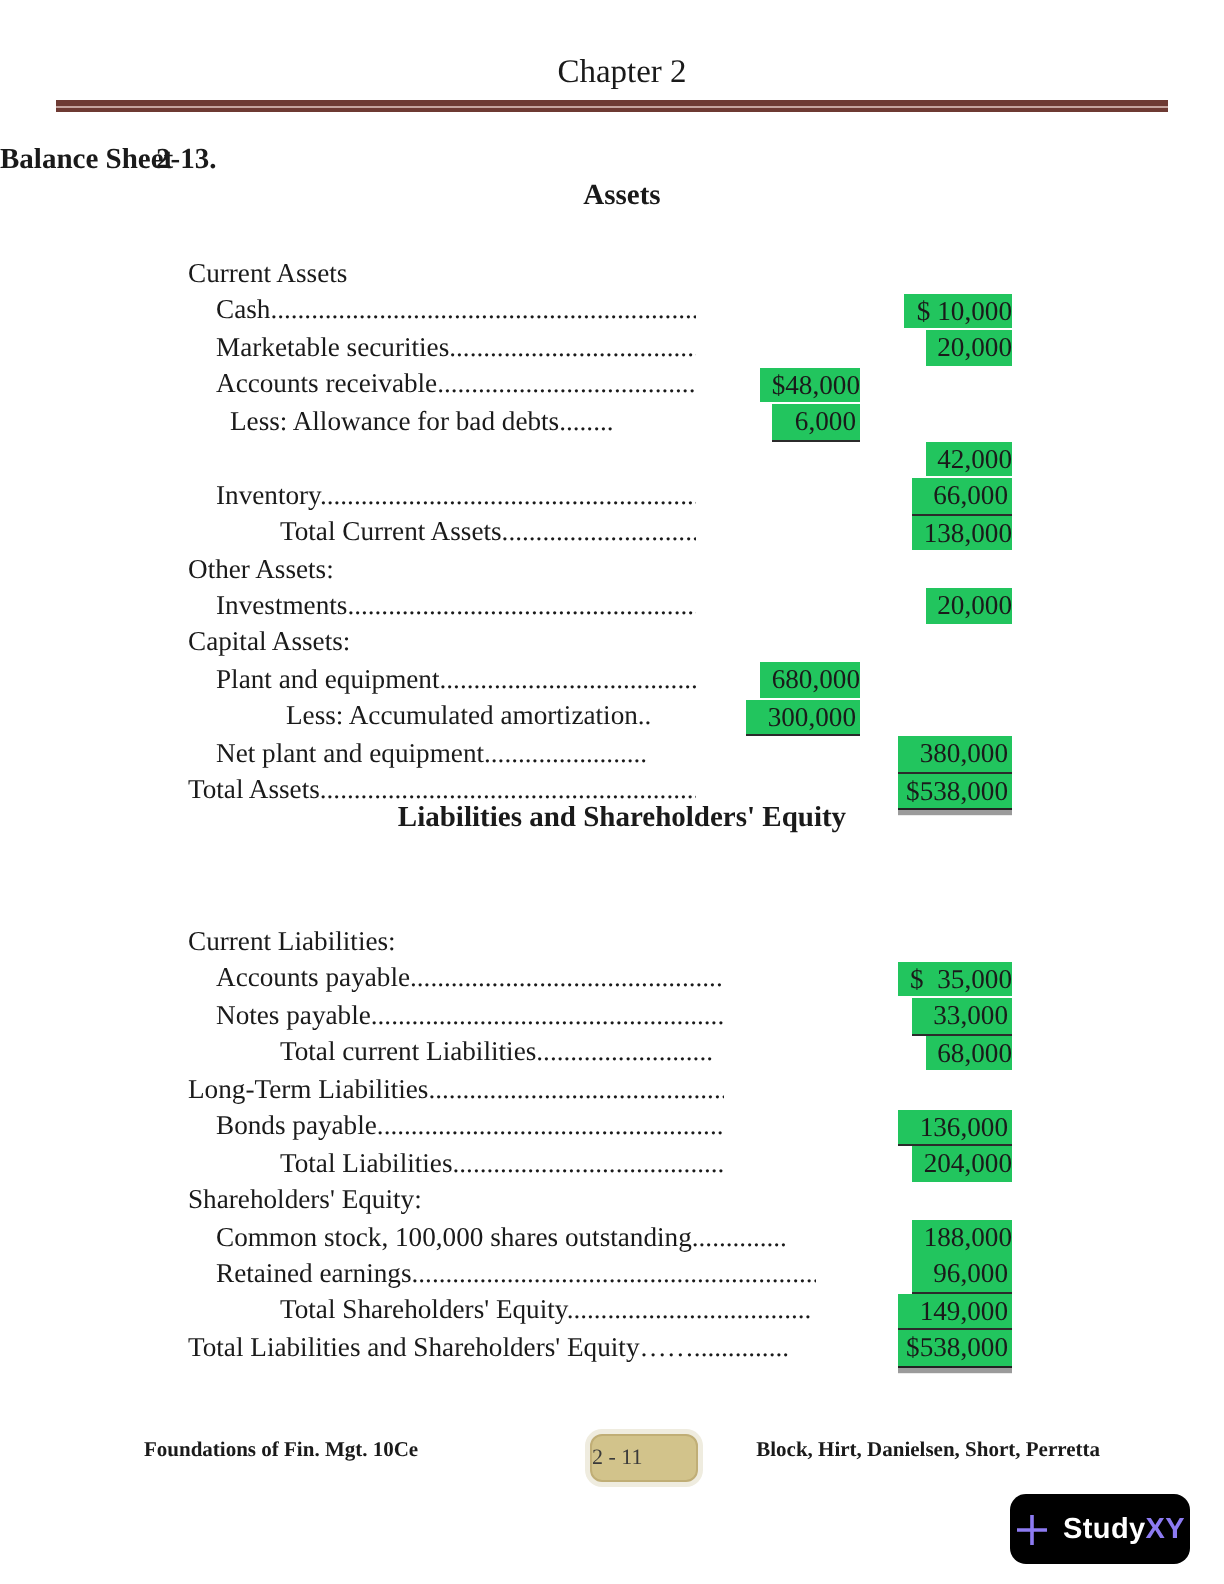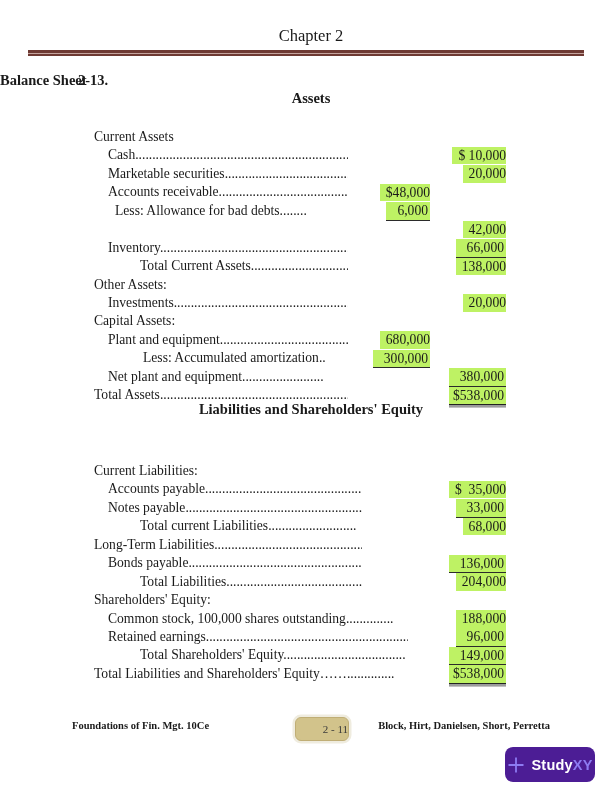--- a/index.html
+++ b/index.html
@@ -15,35 +15,35 @@
   .prob-num{position:absolute;top:72px;left:78px;font-weight:bold;font-size:14.5px;}
   .bs-title{position:absolute;top:72px;left:0;right:0;font-weight:bold;font-size:14.5px;}
   .assets-title{position:absolute;top:90px;left:0;right:0;text-align:center;font-weight:bold;font-size:14.5px;}
   .liab-title{position:absolute;top:401px;left:0;right:0;text-align:center;font-weight:bold;font-size:14.5px;}
   .sheet{position:absolute;left:0;width:612px;font-size:13.6px;margin-top:24px;}
   #assets-rows{top:104px;}
   #liab-rows{top:438px;}
   .row{position:relative;height:18.45px;line-height:18.45px;}
   .lead-box{position:absolute;top:0;height:18.45px;overflow:hidden;white-space:nowrap;}
   .lbl{white-space:pre;}
-  .amt{position:absolute;top:0.5px;line-height:17.5px;white-space:pre;background:#bef264;padding-left:6px;}
+  .amt{position:absolute;top:0.5px;line-height:17.5px;white-space:pre;background:#22c55e;padding-left:6px;}
   .amt.c1{right:182px;}
   .amt.c2{right:106px;}
   .amt.u{border-bottom:1.4px solid #2b2b2b;padding-left:11px;padding-right:2px;}
   .amt.d{border-bottom:1.5px solid #222222;box-shadow:0 2.6px 0 #9b9b9b;padding-left:4px;padding-right:2px;}
   .f-left{position:absolute;top:720px;left:72px;font-weight:bold;font-size:10.5px;}
   .f-right{position:absolute;top:720px;right:72px;font-weight:bold;font-size:10.5px;}
   .badge{
     position:absolute;top:717px;left:295px;width:52px;height:22px;
     background:#d2c38b;border:1px solid #c0ae76;border-radius:6px;
     box-shadow:0 0 0 2.5px #efecdf;
-    text-align:right;line-height:22px;font-size:11px;color:#3a3a3a;
+    text-align:left;line-height:22px;font-size:11px;color:#3a3a3a;
   }
   .logo{
-    position:absolute;top:747px;left:505px;width:90px;height:35px;background:#4c1d95;
+    position:absolute;top:747px;left:505px;width:90px;height:35px;background:#000000;
     border-radius:8px;display:flex;align-items:center;justify-content:center;gap:6px;
   }
   .logo-text{font-family:"Liberation Sans", sans-serif;font-weight:bold;font-size:14.5px;color:#ffffff;letter-spacing:0.2px;}
   .logo-text .xy{color:#8d7bf2;}
 </style>
 </head>
 <body>
 
 <div class="page">
 

